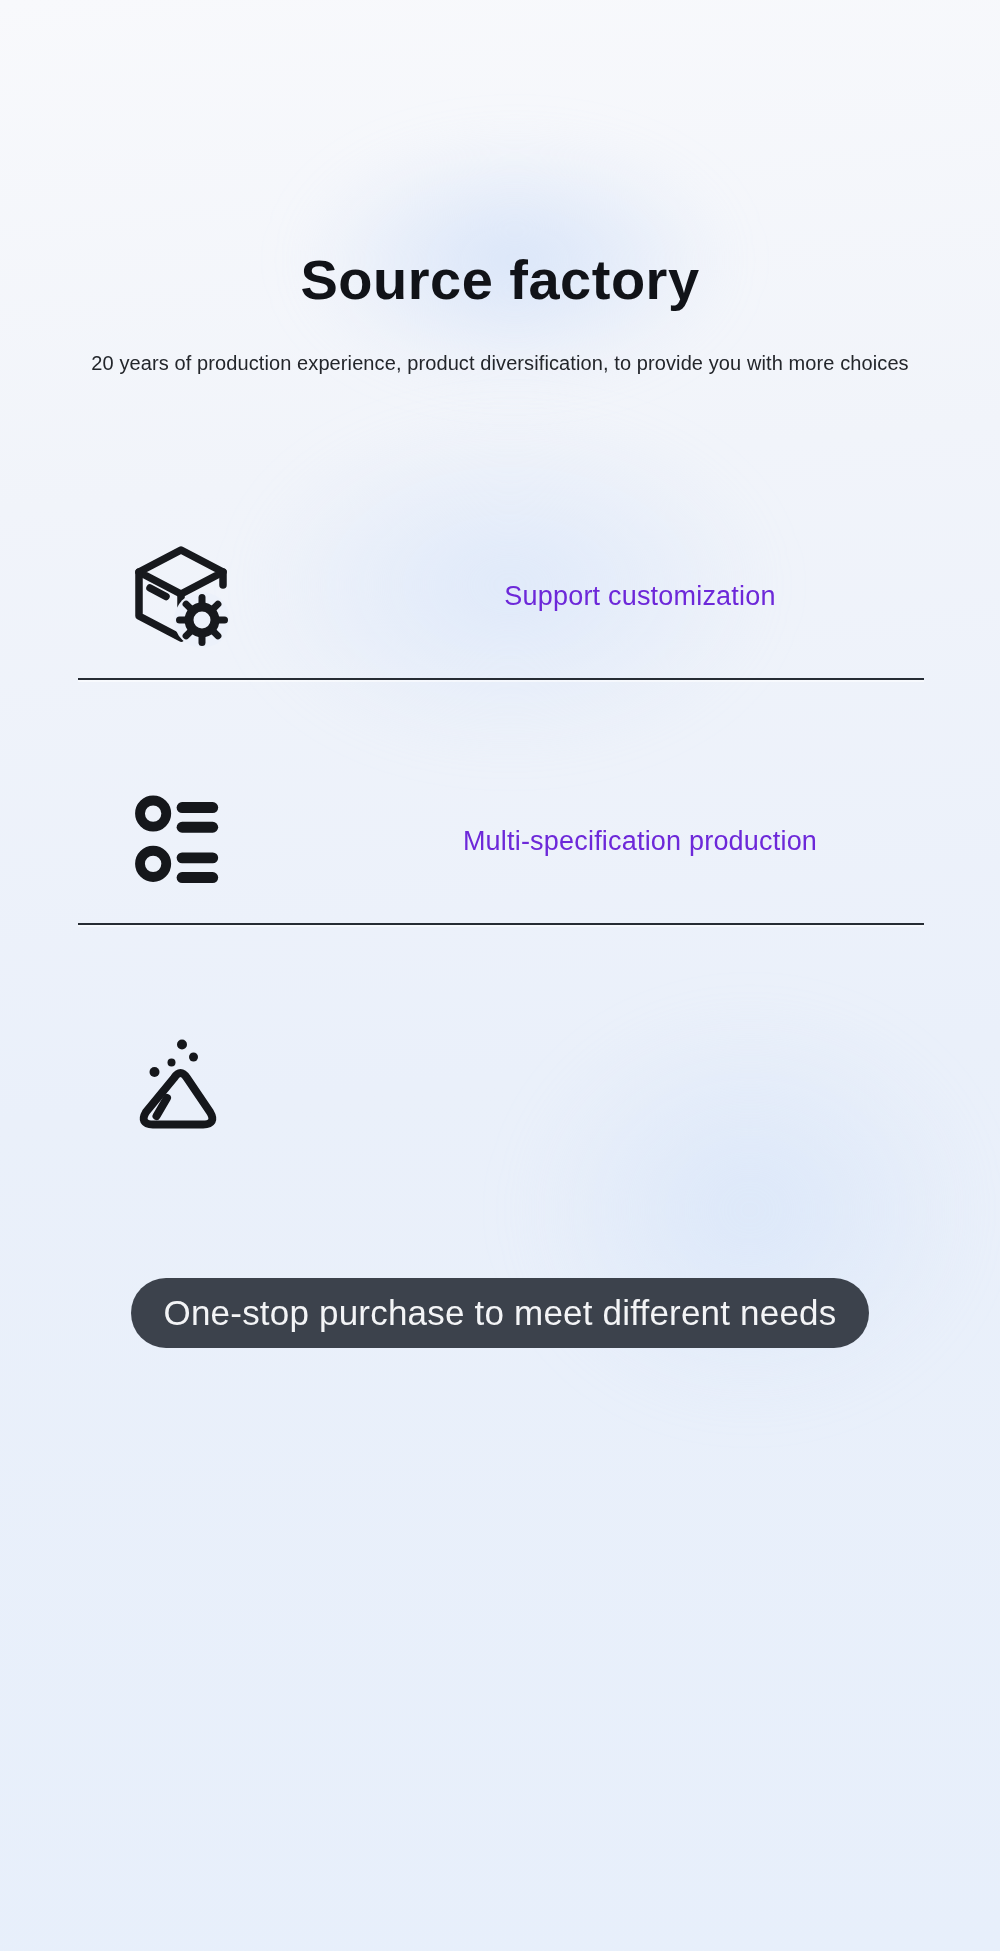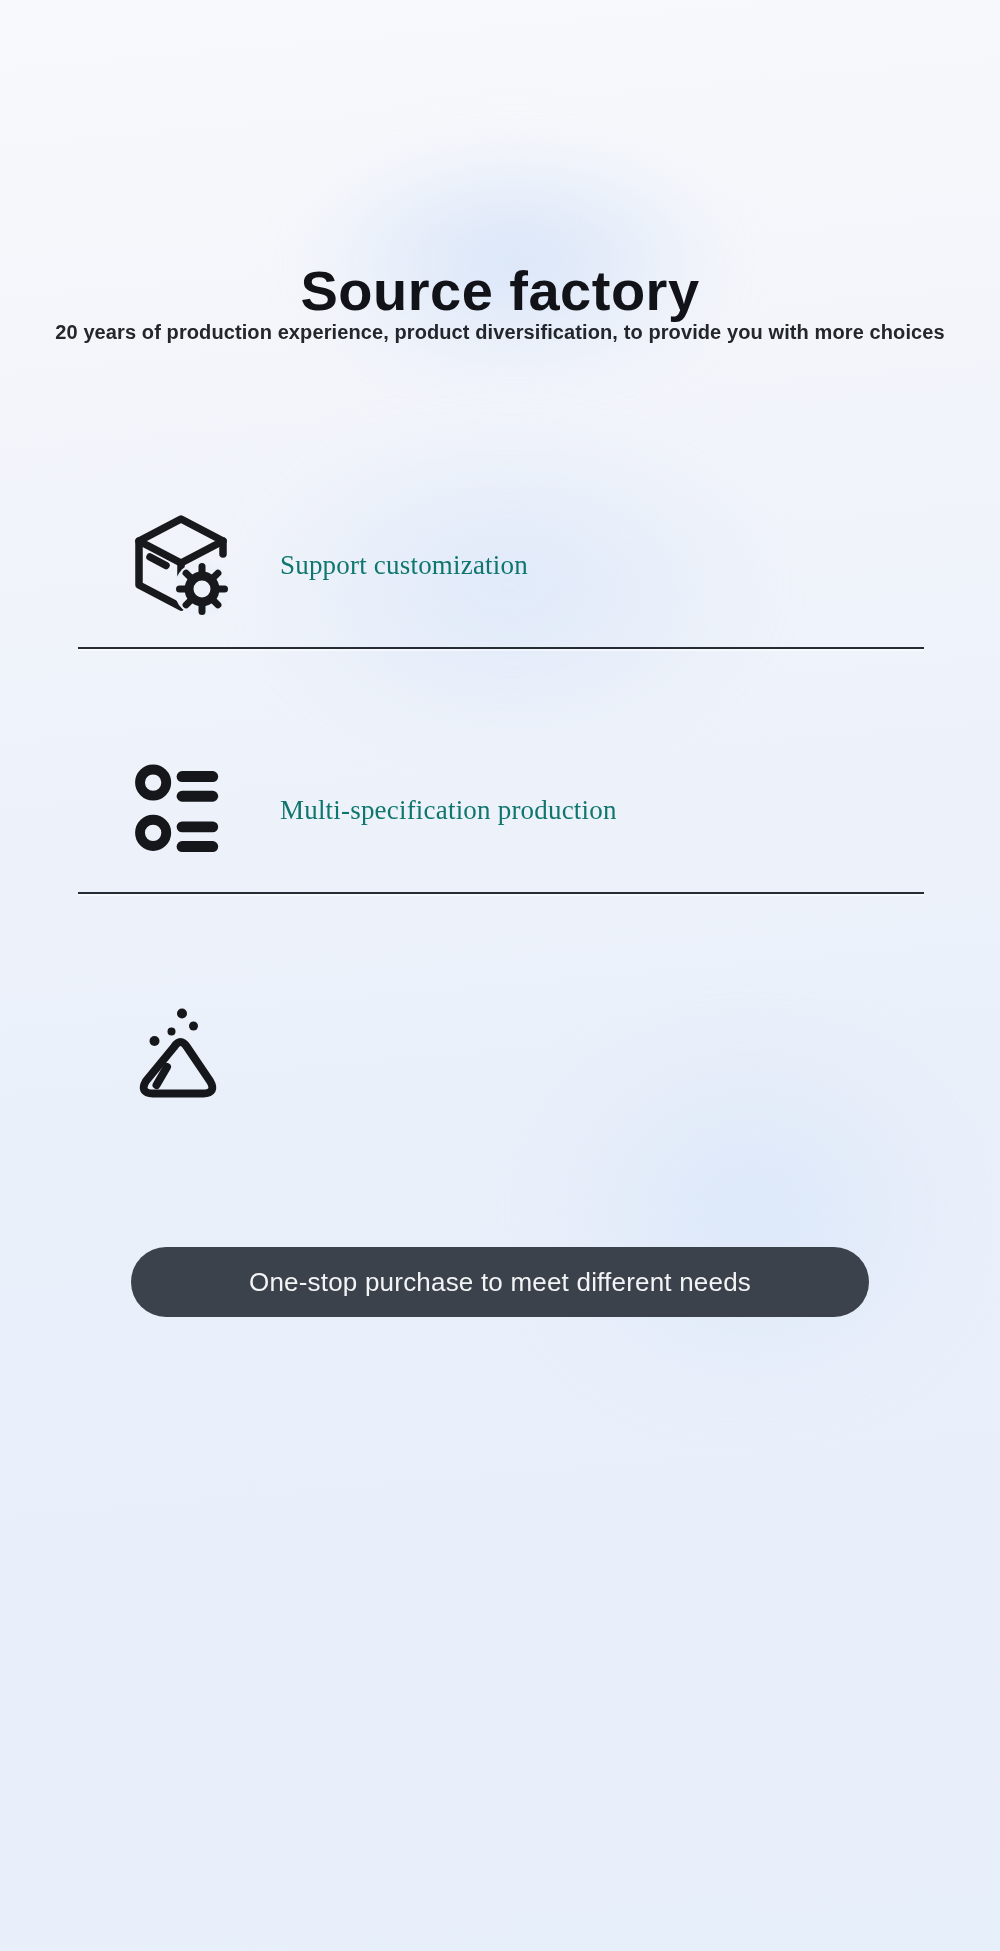--- a/index.html
+++ b/index.html
@@ -19,52 +19,52 @@
     background: radial-gradient(closest-side, rgba(206,222,248,0.75), rgba(206,222,248,0)); }
   .glow-2 { left: 250px; top: 420px; width: 520px; height: 330px;
     background: radial-gradient(closest-side, rgba(211,226,250,0.6), rgba(211,226,250,0)); }
   .glow-3 { left: 520px; top: 1010px; width: 460px; height: 400px;
     background: radial-gradient(closest-side, rgba(209,225,249,0.55), rgba(209,225,249,0)); }
   .content { position: relative; z-index: 1; }
 
   header { padding-top: 252px; text-align: center; }
   .page-title {
     font-size: 56px; line-height: 1; font-weight: 700;
-    color: #111318; letter-spacing: 0.5px; margin-top: 11px;
+    color: #111318; letter-spacing: 0.5px;
   }
   .page-subtitle {
-    font-size: 20px; line-height: 26px;
-    color: #23262b; letter-spacing: 0.1px; font-weight: bold;
+    margin-top: 42px; font-size: 20px; line-height: 26px;
+    color: #23262b; letter-spacing: 0.1px;
   }
 
   .features { margin-top: 59px; }
   .feature-row {
     position: relative; height: 245px;
     display: flex; align-items: center;
     padding-top: 78px;
   }
   .feature-row:not(:last-child)::after {
     content: ""; position: absolute; left: 78px; right: 76px; bottom: 0;
     height: 2px; background: #262c34;
     box-shadow: 0 2px 0 rgba(255,255,255,0.55);
   }
   .icon-slot {
     margin-left: 125px; width: 112px; height: 118px; flex: 0 0 auto;
     display: flex; align-items: center; justify-content: center;
   }
   .feature-label {
-    flex: 1; padding-left: 43px; 
-    font-size: 27px; color: #0f766e; letter-spacing: 0.2px; font-family: Liberation Serif, serif;
+    flex: 1; padding-left: 43px; text-align: center;
+    font-size: 27px; color: #6d28d9; letter-spacing: 0.2px;
   }
 
   .cta-wrap { margin-top: 108px; text-align: center; }
   .cta-button {
     width: 738px; height: 70px; border: none; cursor: pointer;
     border-radius: 35px; background: #3c424c;
-    color: #f3f4f6; font-size: 26px; letter-spacing: 0.2px;
+    color: #f3f4f6; font-size: 35px; letter-spacing: 0.2px;
     font-family: "Liberation Sans", sans-serif;
   }
   svg { display: block; }
 </style>
 </head>
 <body>
 
 <div class="bg-layer">
   <div class="glow glow-1"></div>
   <div class="glow glow-2"></div>

